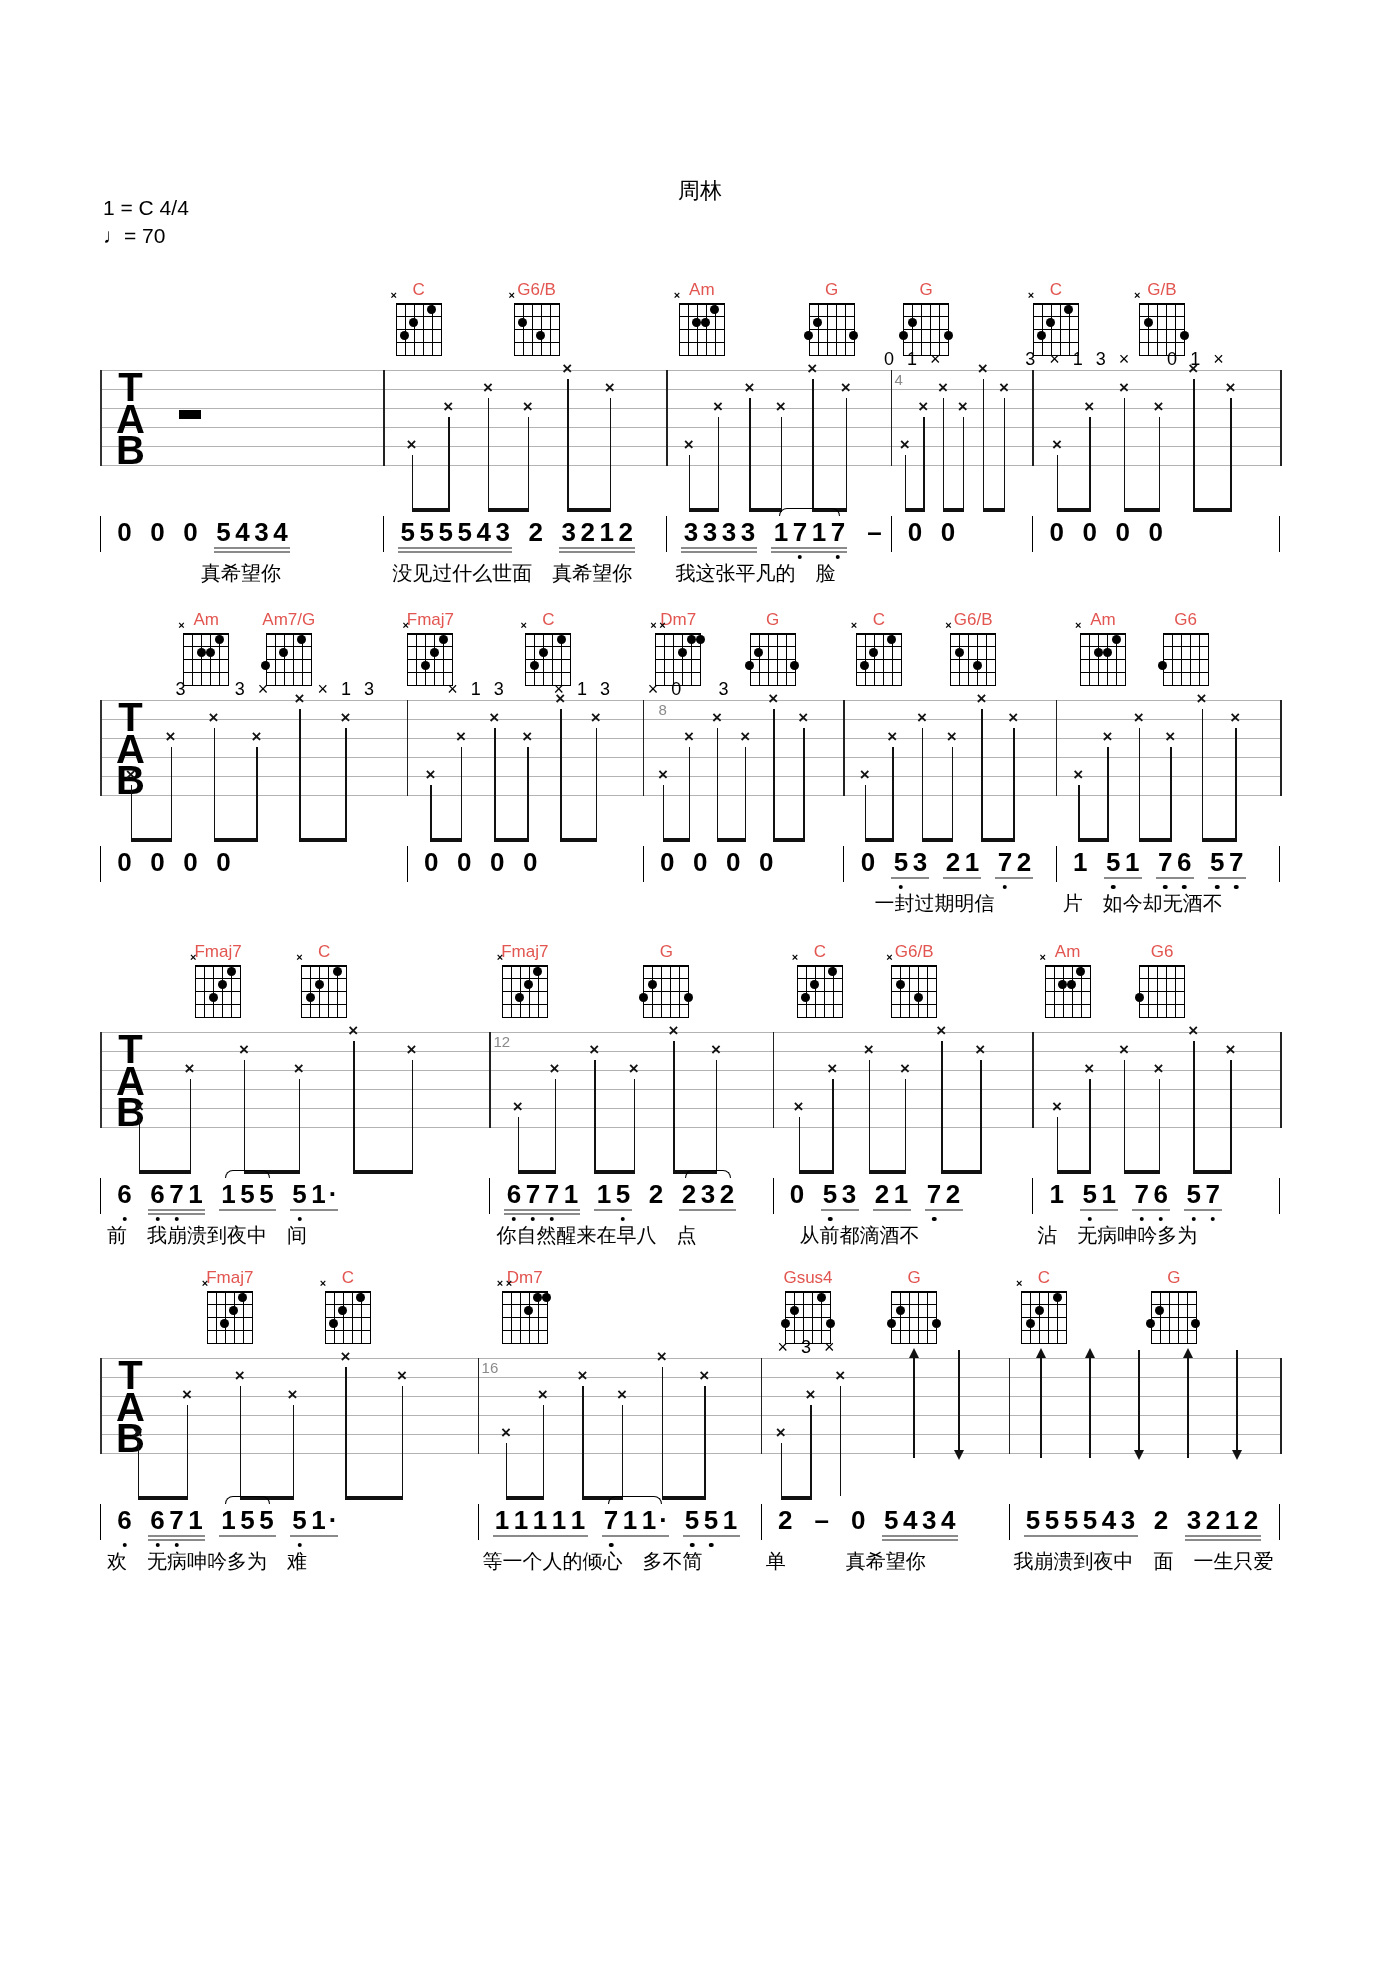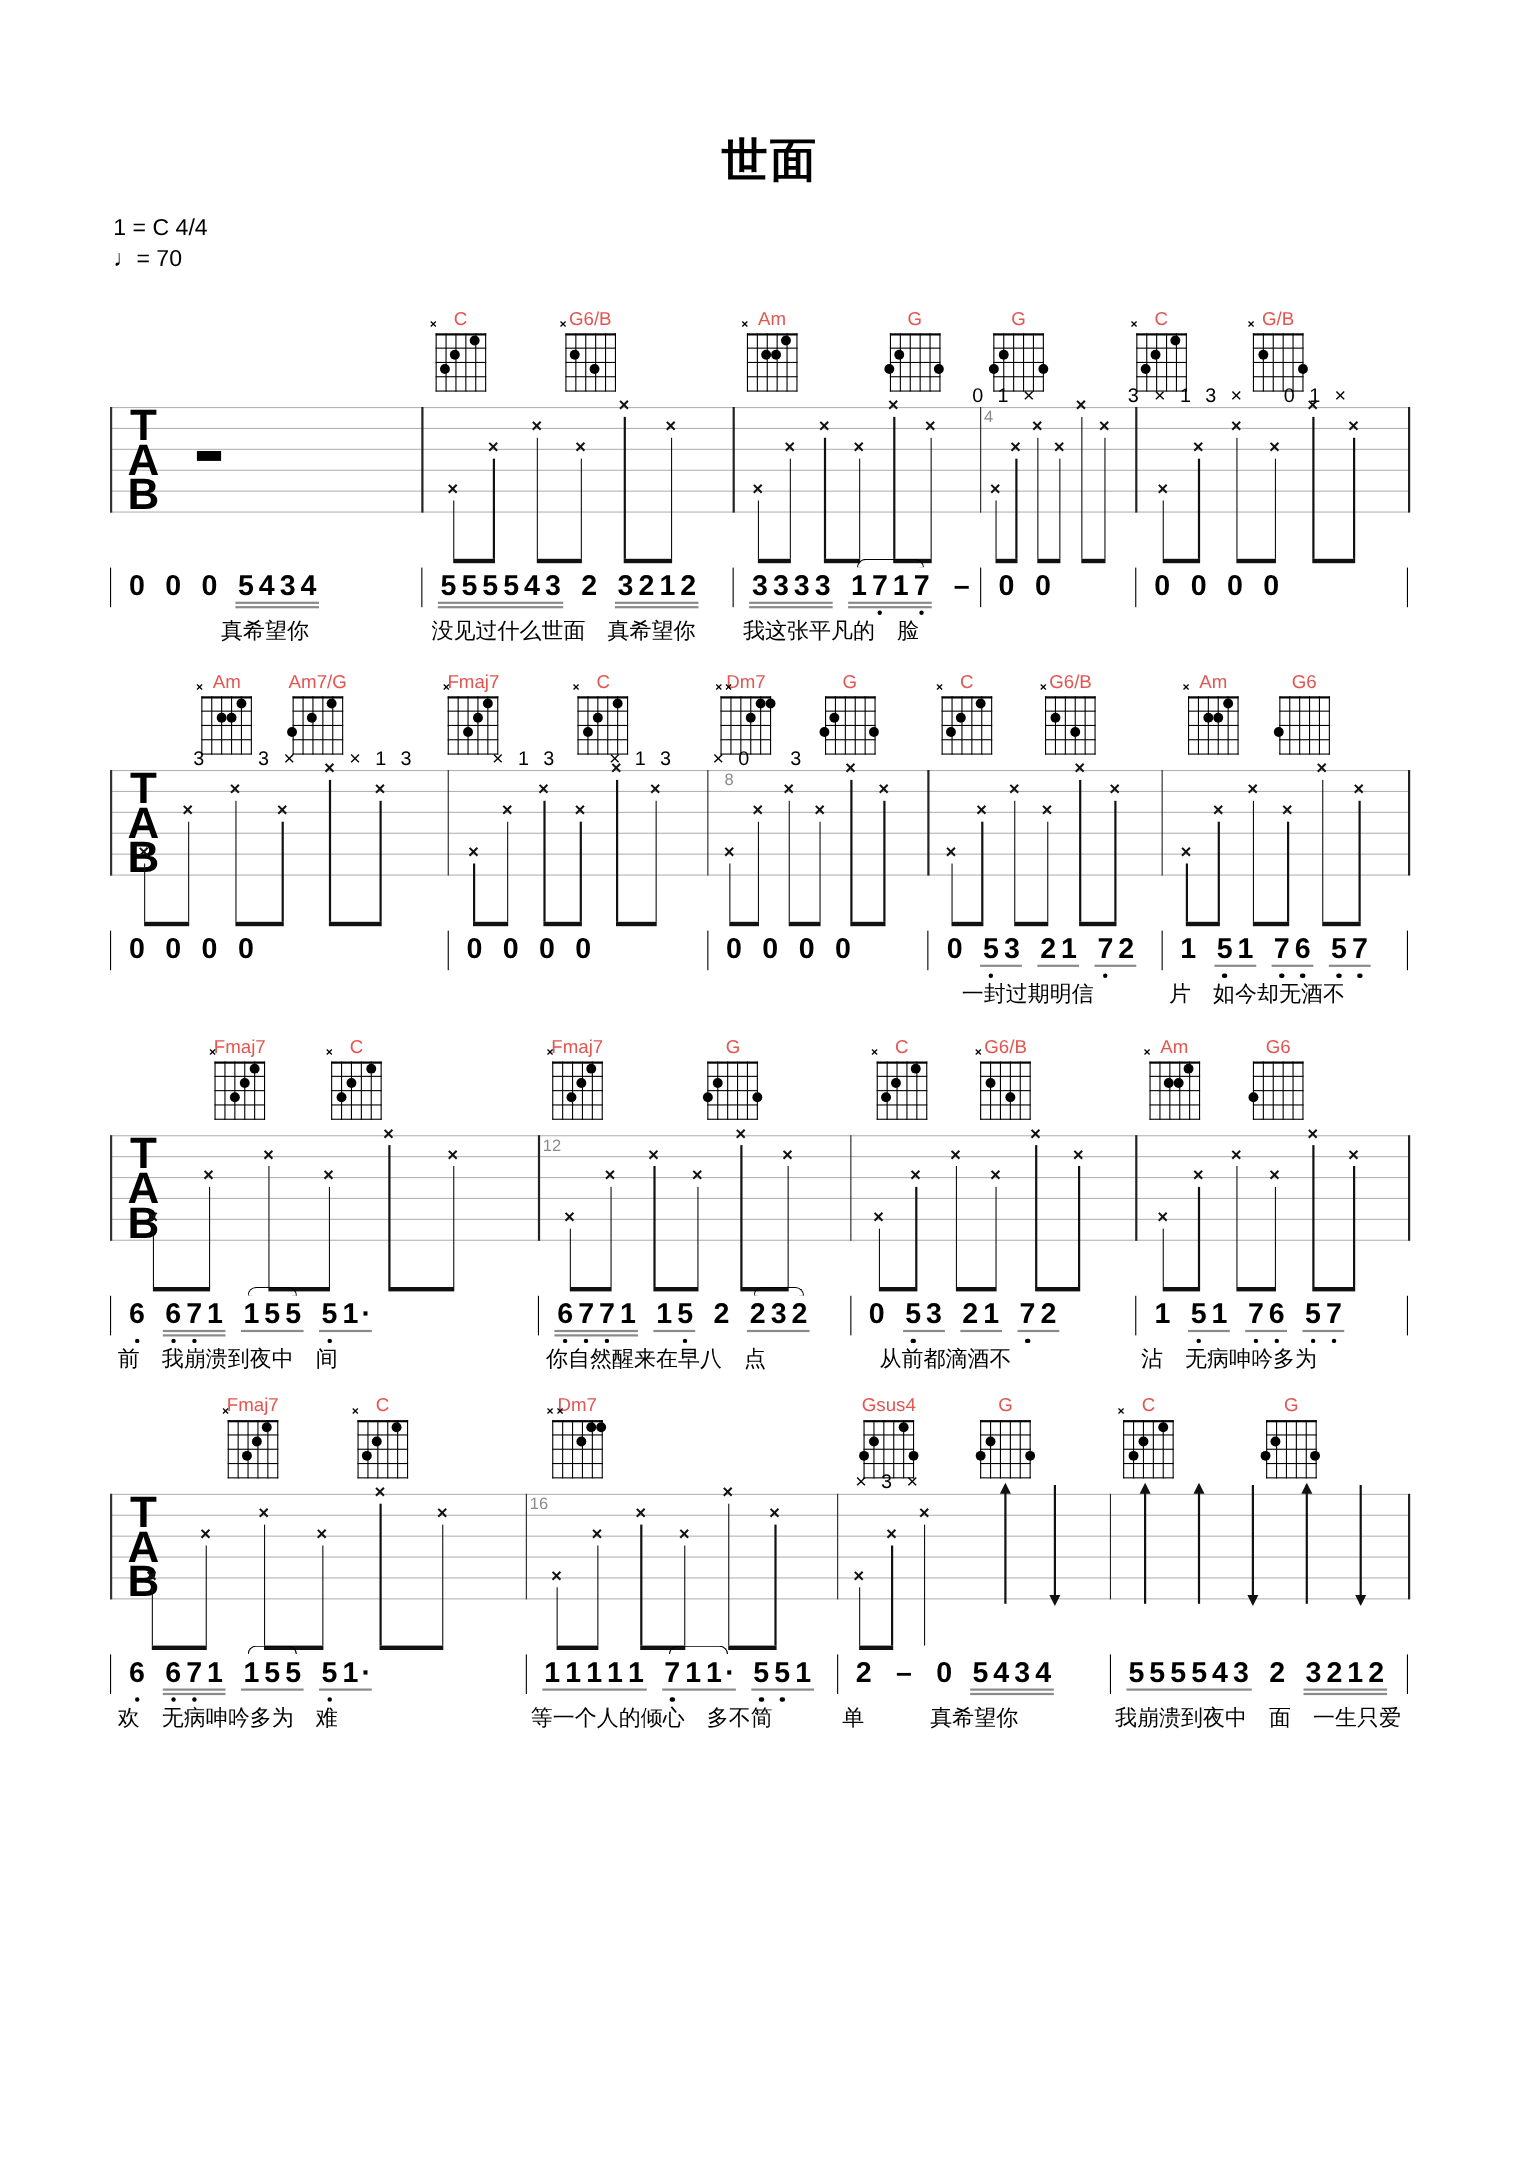--- a/index.html
+++ b/index.html
@@ -62,21 +62,21 @@
   .ch.narrow{width:10px;}
   .ch.dash{width:26px;}
   .ch.low::after{content:"";position:absolute;left:50%;transform:translateX(-50%);
                  bottom:-13px;width:4.5px;height:4.5px;border-radius:50%;background:#000;}
   .lyric{position:absolute;top:44px;left:0;font-size:20px;white-space:nowrap;}
 </style>
 </head>
 <body>
 
 <div class="page">
-  <div class="title">世面</div>
+  <div class="artist">周林</div>
   <div class="keysig">1 = C 4/4</div>
   <div class="tempo">♩= 70</div>
   <div id="systems">
       <div class="system" style="top: 270px;">
         <div class="chord" style="left: 291.6px;">
           <div class="cname">C</div>
           <div class="cgrid">
             <div class="chl nut" style="top: 0px;"></div>
             <div class="chl" style="top: 13px;"></div>
             <div class="chl" style="top: 26px;"></div>

